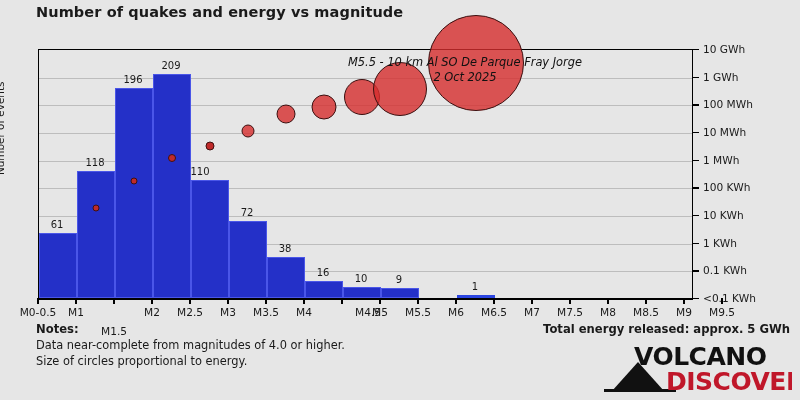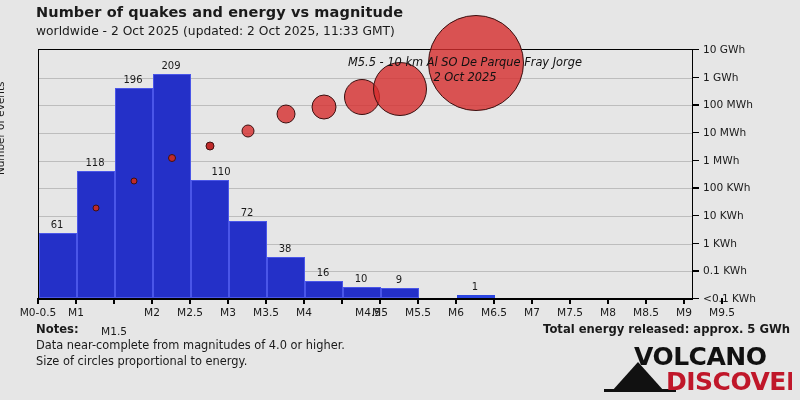--- a/index.html
+++ b/index.html
@@ -93,21 +93,20 @@
 
   .logo{position:absolute;right:8px;top:340px;width:188px;height:54px;}
   .logo svg{display:block;}
 </style>
 </head>
 <body>
 
 <div id="root">
 
   <div class="title">Number of quakes and energy vs magnitude</div>
-  <div class="subtitle">worldwide -  2 Oct 2025 (updated: 2 Oct 2025, 11:33 GMT)</div>
 
   <div class="ylabel-left">Number of events</div>
 
   <div class="plot">
     <div class="plotclip" id="grid-layer">
         <div class="gridline" style="top: 27.6667px;"></div>
         <div class="gridline" style="top: 55.3333px;"></div>
         <div class="gridline" style="top: 83px;"></div>
         <div class="gridline" style="top: 110.667px;"></div>
         <div class="gridline" style="top: 138.333px;"></div>
@@ -140,21 +139,21 @@
         <div class="circle" style="left: 361px; top: 39px; width: 54px; height: 54px;"></div>
         <div class="circle" style="left: 437px; top: 13px; width: 96px; height: 96px;"></div>
       </div>
   </div>
 
   <div id="barvals-layer">
       <div class="barval" style="left: 57px; top: 218.53px;">61</div>
       <div class="barval" style="left: 95px; top: 157.353px;">118</div>
       <div class="barval" style="left: 133px; top: 73.6379px;">196</div>
       <div class="barval" style="left: 171px; top: 59.6853px;">209</div>
-      <div class="barval" style="left: 221px; top: 165.94px; text-align: right;">110</div>
+      <div class="barval" style="left: 200px; top: 165.94px; text-align: right;">110</div>
       <div class="barval" style="left: 247px; top: 206.724px;">72</div>
       <div class="barval" style="left: 285px; top: 243.216px;">38</div>
       <div class="barval" style="left: 323px; top: 266.828px;">16</div>
       <div class="barval" style="left: 361px; top: 273.267px;">10</div>
       <div class="barval" style="left: 399px; top: 274.341px;">9</div>
       <div class="barval" style="left: 475px; top: 280.8px;">1</div>
     </div>
 
   <div class="axis-x"></div>
   <div id="xticks-layer">

